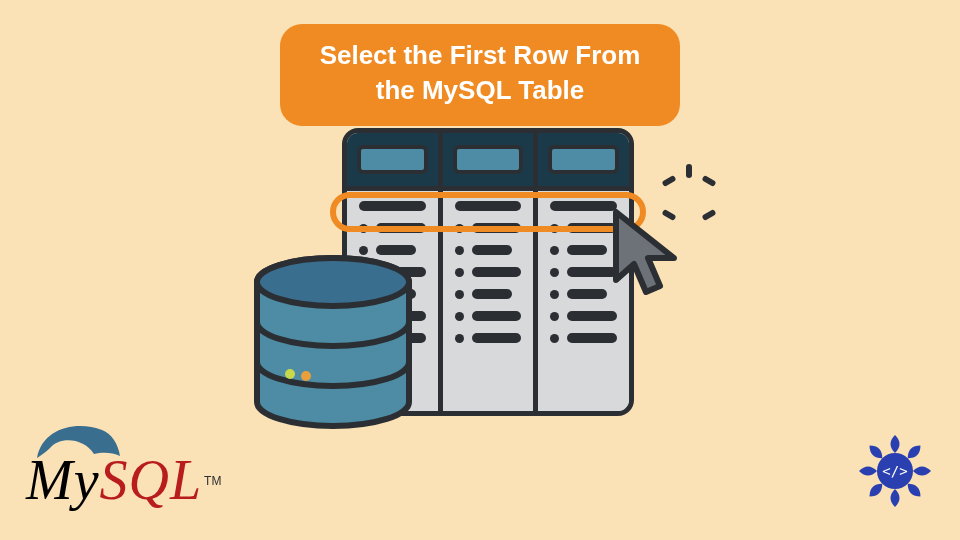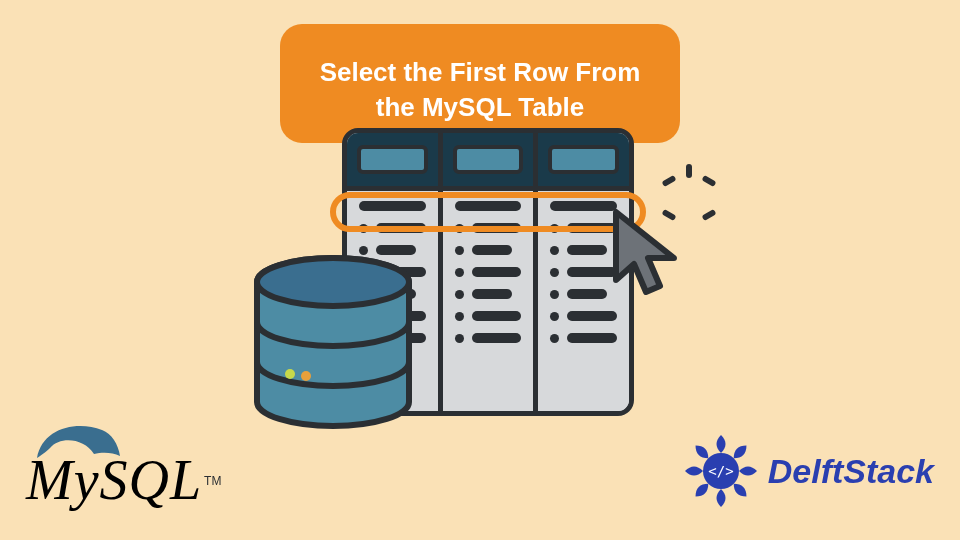--- a/index.html
+++ b/index.html
@@ -15,21 +15,21 @@
     position: absolute;
     top: 24px;
     left: 50%;
     transform: translateX(-50%);
     background: #ef8b22;
     color: #fff;
     font-weight: 600;
     font-size: 26px;
     line-height: 1.35;
     text-align: center;
-    padding: 31px 26px 18px;
+    padding: 14px 26px 18px;
     border-radius: 22px;
     width: 400px;
   }
 
   
   .illus {
     position: absolute;
     left: 50%;
     top: 128px;
     transform: translateX(-50%);
@@ -148,21 +148,21 @@
     bottom: 28px;
     display: flex;
     align-items: flex-end;
   }
   .mysql-text {
     font-family: Georgia, "Times New Roman", serif;
     font-size: 56px;
     letter-spacing: 1px;
   }
   .mysql-text .my { color: #000000; font-style: italic; font-weight: 500; }
-  .mysql-text .sql { color: #000000; font-style: italic; font-weight: 500; }
+  .mysql-text .sql { color: #b91c1c; font-style: italic; font-weight: 500; }
   .mysql-tm { color: #2b2f33; font-size: 12px; margin-left: 2px; margin-bottom: 24px; }
   .mysql-dolphin {
     position: absolute;
     left: 6px;
     top: -30px;
   }
 
   
   .delft {
     position: absolute;
@@ -333,14 +333,13 @@
         <path d="M36 0 C 30 6 24 6 18 0 C 24 -6 30 -6 36 0 Z"></path>
         <path transform="rotate(45)" d="M0 -36 C 6 -30 6 -24 0 -18 C -6 -24 -6 -30 0 -36 Z"></path>
         <path transform="rotate(45)" d="M0 36 C 6 30 6 24 0 18 C -6 24 -6 30 0 36 Z"></path>
         <path transform="rotate(45)" d="M-36 0 C -30 6 -24 6 -18 0 C -24 -6 -30 -6 -36 0 Z"></path>
         <path transform="rotate(45)" d="M36 0 C 30 6 24 6 18 0 C 24 -6 30 -6 36 0 Z"></path>
       </g>
       <circle r="18" fill="#2a3fb0"></circle>
       <text x="0" y="5" text-anchor="middle" font-family="monospace" font-size="14" fill="#ffffff">&lt;/&gt;</text>
     </g>
   </svg>
-  <span class="delft-text">DelftStack</span>
 </div>
 
 </body></html>

